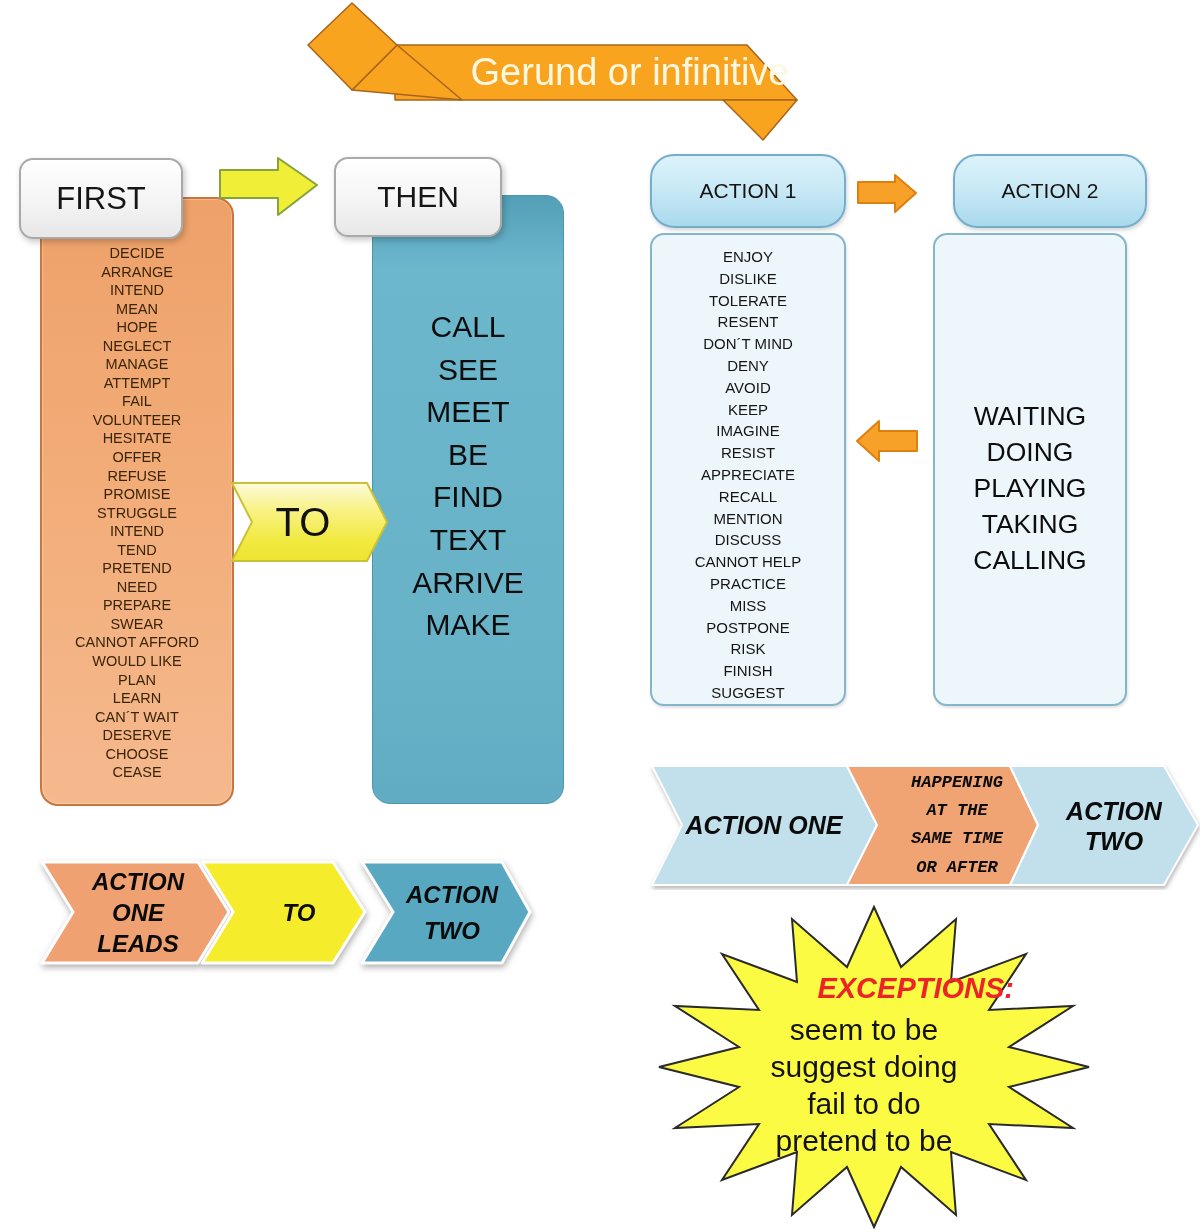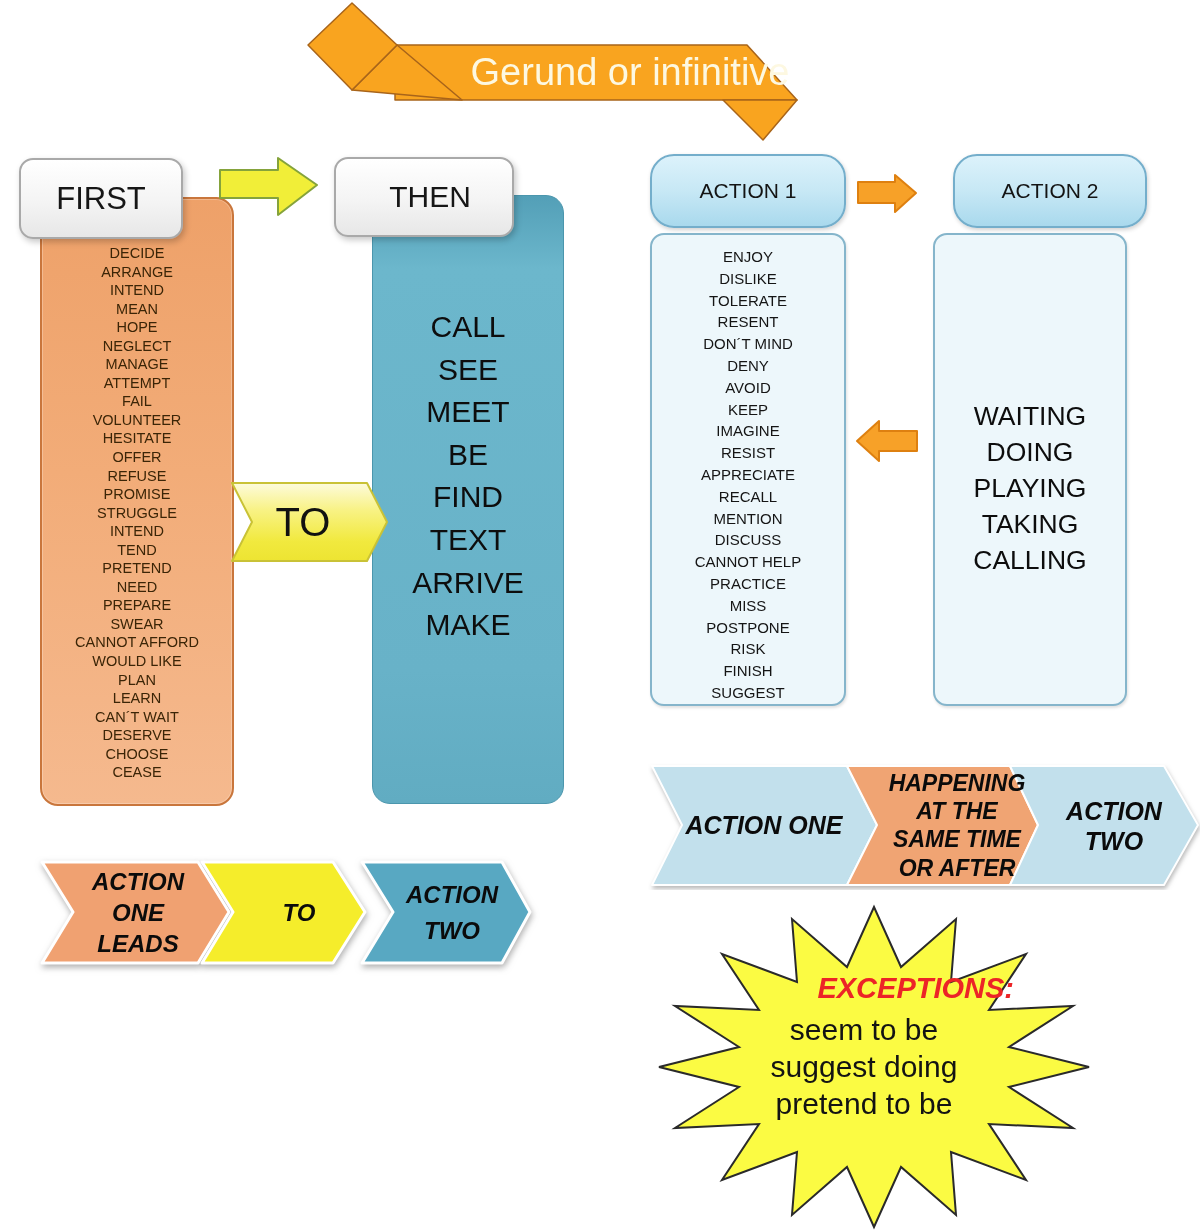--- a/index.html
+++ b/index.html
@@ -19,21 +19,21 @@
 
   
   .white-box{
     background:linear-gradient(180deg,#ffffff 0%,#f4f4f4 55%,#e7e7e7 100%);
     border:2px solid #a9a9a9;border-radius:14px;
     display:flex;align-items:center;justify-content:center;
     box-shadow:2px 3px 6px rgba(0,0,0,0.22);
     font-size:31px;color:#161616;
   }
   #first-box{left:19px;top:158px;width:160px;height:77px;}
-  #then-box{left:334px;top:157px;width:164px;height:76px;font-size:30px;padding-left:12px;}
+  #then-box{left:334px;top:157px;width:164px;height:76px;font-size:30px;}
 
   
   .panel-first{
     left:40px;top:197px;width:190px;height:605px;border-radius:18px;
     background:linear-gradient(180deg,#EEA169 0%,#F2AC78 45%,#F5B98E 100%);
     border:2px solid #C9763C;
     box-shadow:inset 0 0 0 1px rgba(255,255,255,0.25);
   }
   .verb-list-first{padding-top:45px;text-align:center;font-size:14.5px;line-height:18.55px;color:#3B2507;}
   .panel-then{
@@ -73,21 +73,21 @@
   
   #seq-inf-svg{left:30px;top:855px;}
   #seq-ger-svg{left:648px;top:762px;}
   .chev-text{
     position:absolute;text-align:center;font-weight:bold;font-style:italic;color:#0b0b0b;
   }
   #seq1-t1{left:58px;top:866px;width:160px;font-size:24px;line-height:31px;}
   #seq1-t2{left:234px;top:897px;width:130px;font-size:24px;line-height:31px;}
   #seq1-t3{left:382px;top:877px;width:140px;font-size:24px;line-height:36px;}
   #seq2-t1{left:664px;top:811px;width:200px;font-size:25px;line-height:29px;}
-  #seq2-t2{left:877px;top:769px;width:160px;font-size:23px;line-height:28.2px;}
+  #seq2-t2{left:877px;top:769px;width:160px;font-size:17px;line-height:28.2px;font-family:Liberation Mono, monospace;}
   #seq2-t3{left:1034px;top:796px;width:160px;font-size:25px;line-height:30px;}
   .chev-line{display:block;}
 
   
   #star-svg{left:654px;top:897px;}
   .exceptions-title{
     left:714px;top:972px;width:300px;text-align:right;
     font-size:29px;line-height:33px;font-weight:bold;font-style:italic;color:#EC2427;
   }
   .exceptions-list{left:694px;top:1011px;width:340px;text-align:center;font-size:30px;line-height:37px;color:#131313;}
@@ -268,16 +268,17 @@
       <div class="chev-line">TWO</div>
     </div>
 
   <svg id="star-svg" class="abs" width="440" height="335" viewBox="0 0 440 335">
     <polygon fill="#FBFB43" stroke="#2A2A2A" stroke-width="2" stroke-linejoin="miter" points="435,170 355,190 419,231 335,227 372,283 297,255 302,318 247,270 220,330 193,270 138,318 143,255 68,283 105,227 21,231 85,190 5,170 85,150 21,109 105,113 68,57 143,85 138,22 193,70 220,10 247,70 302,22 297,85 372,57 335,113 419,109 355,150"></polygon>
   </svg>
   <div class="abs exceptions-title">EXCEPTIONS:</div>
   <div class="abs exceptions-list">
       <div class="exception-line">seem to be</div>
       <div class="exception-line">suggest doing</div>
+      <div class="exception-line">fail to do</div>
       <div class="exception-line">pretend to be</div>
     </div>
 
 </div>
 
 </body></html>

